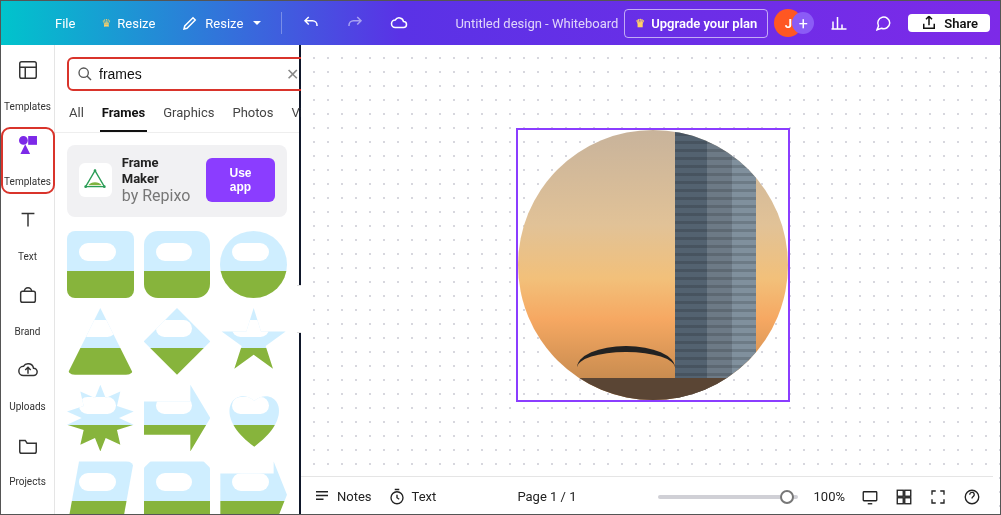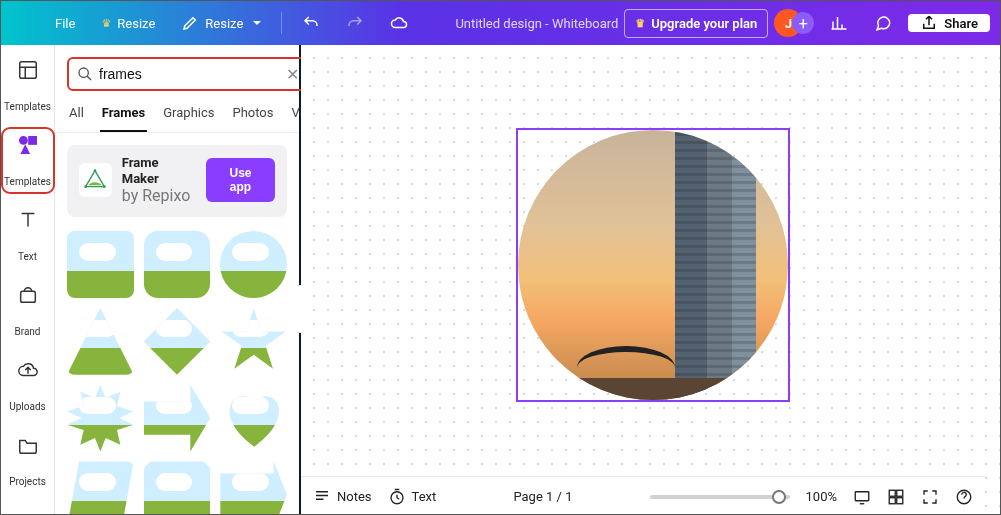--- a/index.html
+++ b/index.html
@@ -64,21 +64,21 @@
     background-image: radial-gradient(#d7d7de 1px, transparent 1px);
     background-size: 14px 14px; background-position:6px 6px;}
   .selection{ position:absolute; left:217px; top:85px; width:270px; height:270px; outline:2px solid #8b3dff;}
   .photo-circle{ width:100%; height:100%; border-radius:50%; overflow:hidden; background:linear-gradient(180deg,#c8b39b 0%, #e1c297 35%, #f2c07a 55%, #f6a862 70%, #b98249 100%);
   position:relative;}
   .building{ position:absolute; right:12%; top:0; width:30%; height:100%; background:linear-gradient(90deg,#536270 0 40%,#6d7a86 40% 70%,#80909d 70% 100%);}
   .building::before{content:""; position:absolute; inset:0; background:repeating-linear-gradient(0deg,rgba(0,0,0,.15) 0 3px, transparent 3px 8px);}
   .lamp{ position:absolute; left:22%; bottom:12%; width:36%; height:8%; border-top:6px solid #222; border-radius:50% 50% 0 0 / 100% 100% 0 0;}
   .ground{ position:absolute; bottom:0;left:0;right:0; height:8%; background:#5a4534;}
   
-  .bottombar{ position:absolute; left:0; right:15px; bottom:0; height:40px; background:#fff; border-top:1px solid #e5e5e5; display:flex; align-items:center; padding:0 12px; font-size:13px; color:#222; gap:16px;}
+  .bottombar{ position:absolute; left:0; right:7px; bottom:0; height:40px; background:#fff; border-top:1px solid #e5e5e5; display:flex; align-items:center; padding:0 12px; font-size:13px; color:#222; gap:16px;}
   .bottombar svg{ width:18px;height:18px; stroke:#222; stroke-width:1.8; fill:none;}
   .bottombar .bitem{ display:flex; align-items:center; gap:6px; cursor:pointer;}
   .bottombar .center{ flex:1; text-align:center;}
   .zoom-slider{ width:140px; height:4px; background:#d0d0d6; border-radius:2px; position:relative;}
   .zoom-slider .thumb{ position:absolute; right:4px; top:50%; transform:translate(0,-50%); width:14px; height:14px; background:#fff; border:2px solid #777; border-radius:50%;}
 </style>
 </head>
 <body>
 
 <div class="topbar">

